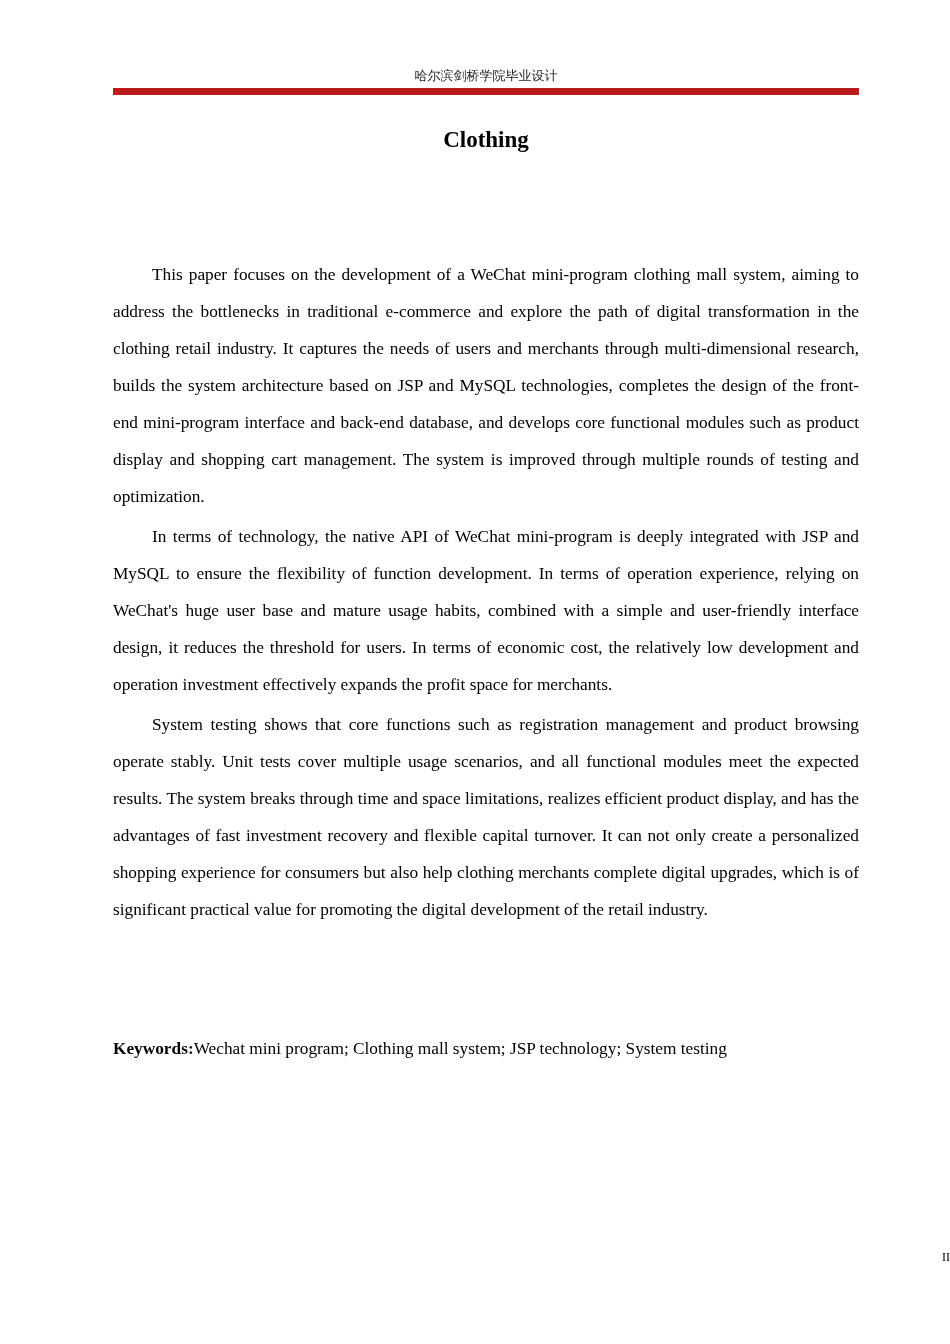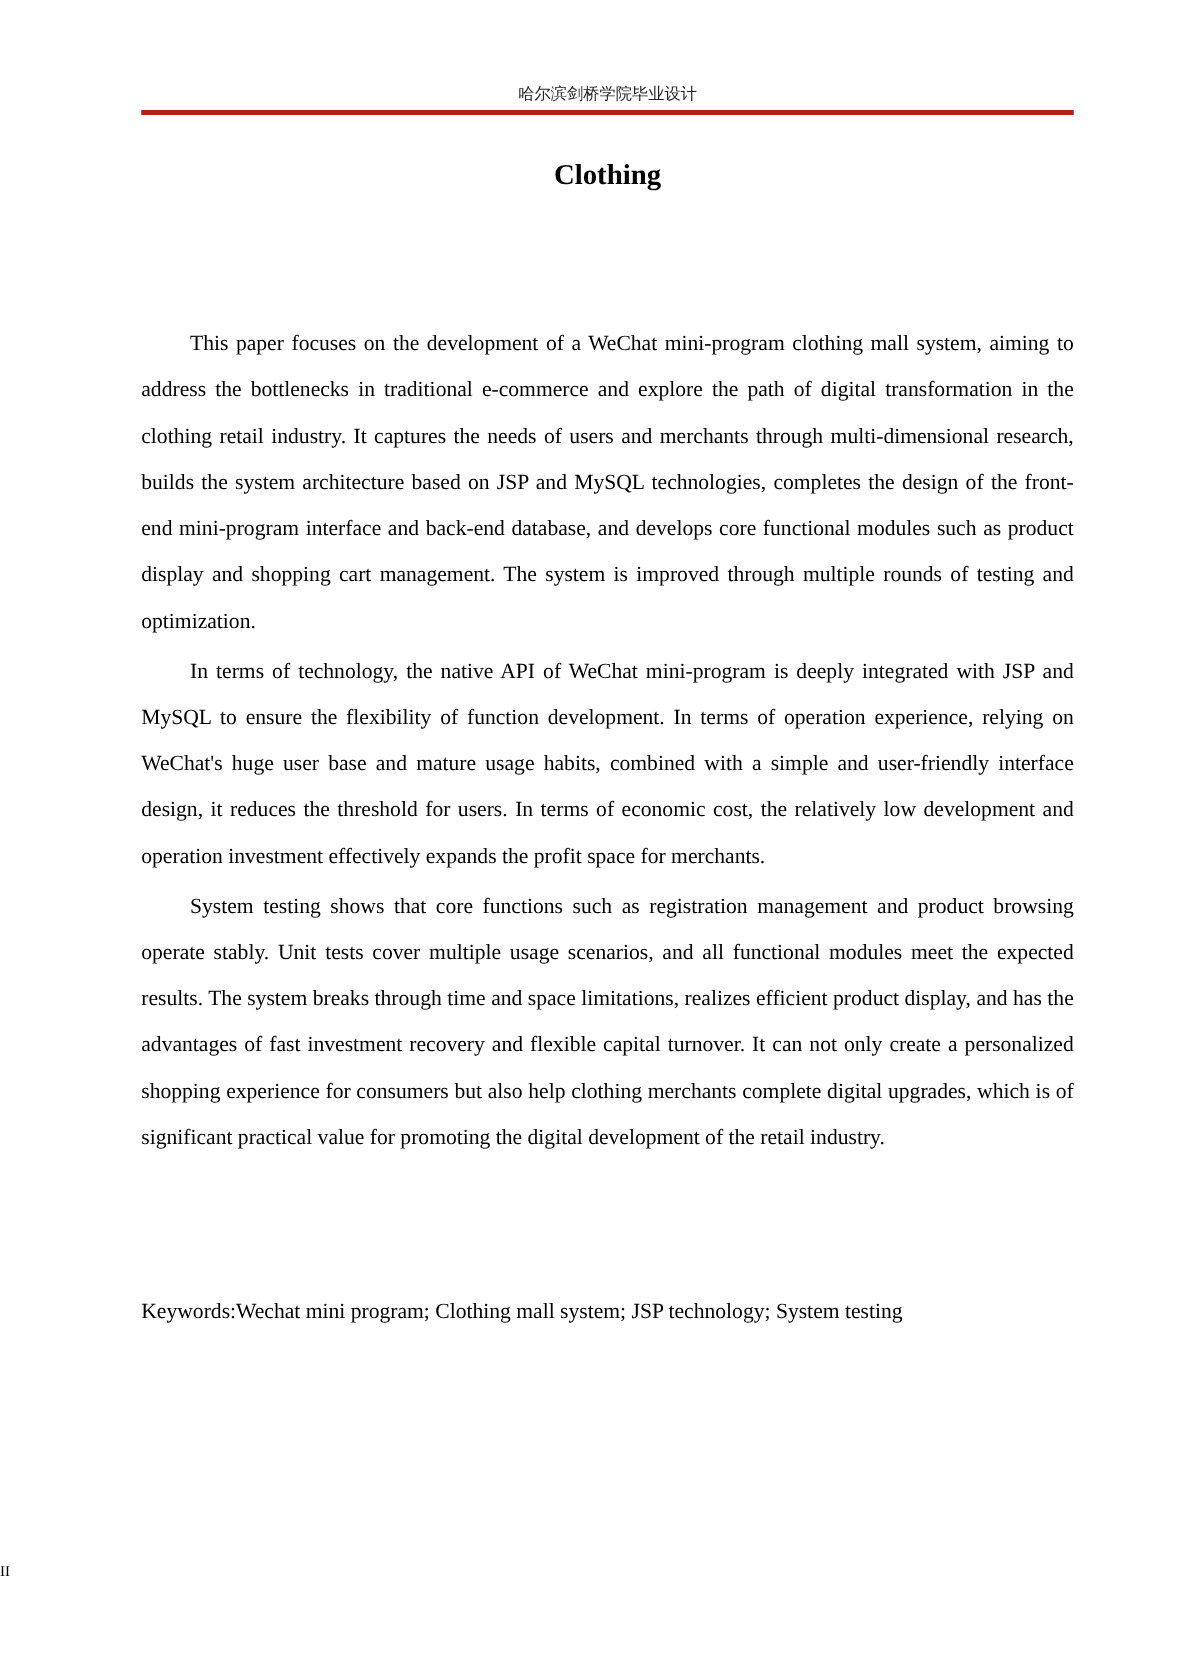--- a/index.html
+++ b/index.html
@@ -14,21 +14,21 @@
       overflow: hidden;
       font-family: "Liberation Serif", "DejaVu Serif", serif;
       color: #000000;
     }
     .page-header {
       position: absolute;
       left: 113px;
       top: 66px;
       width: 746px;
       height: 22px;
-      border-bottom: 4px solid #b91c1c;
+      border-bottom: 7px solid #b91c1c;
       text-align: center;
       font-size: 13px;
       line-height: 20px;
       color: #222;
       font-family: "DejaVu Sans", "Liberation Sans", sans-serif;
     }
     .title {
       position: absolute;
       left: 113px;
       top: 124px;
@@ -53,28 +53,28 @@
     }
     .keywords {
       position: absolute;
       left: 113px;
       top: 1034px;
       width: 746px;
       font-size: 17.3px;
       line-height: 30px;
     }
     .keywords .kw-label {
-      font-weight: normal;
+      font-weight: bold;
     }
     .page-number {
       position: absolute;
       left: 0;
       top: 1248px;
       width: 950px;
-      text-align: left;
+      text-align: right;
       font-size: 12px;
       line-height: 18px;
     }
   </style>
 </head>
 <body>
 
 <div class="page-header">
   <span>哈尔滨剑桥学院毕业设计</span>
 </div>

